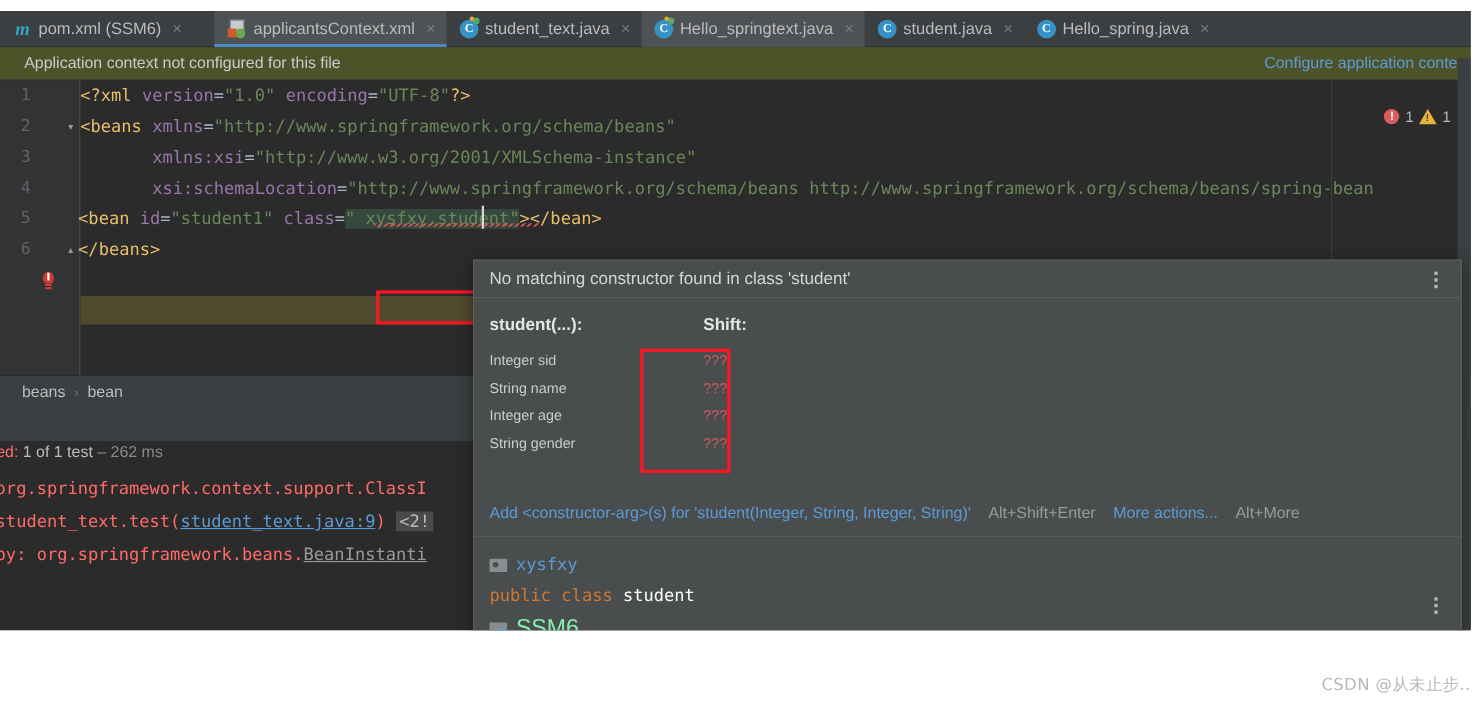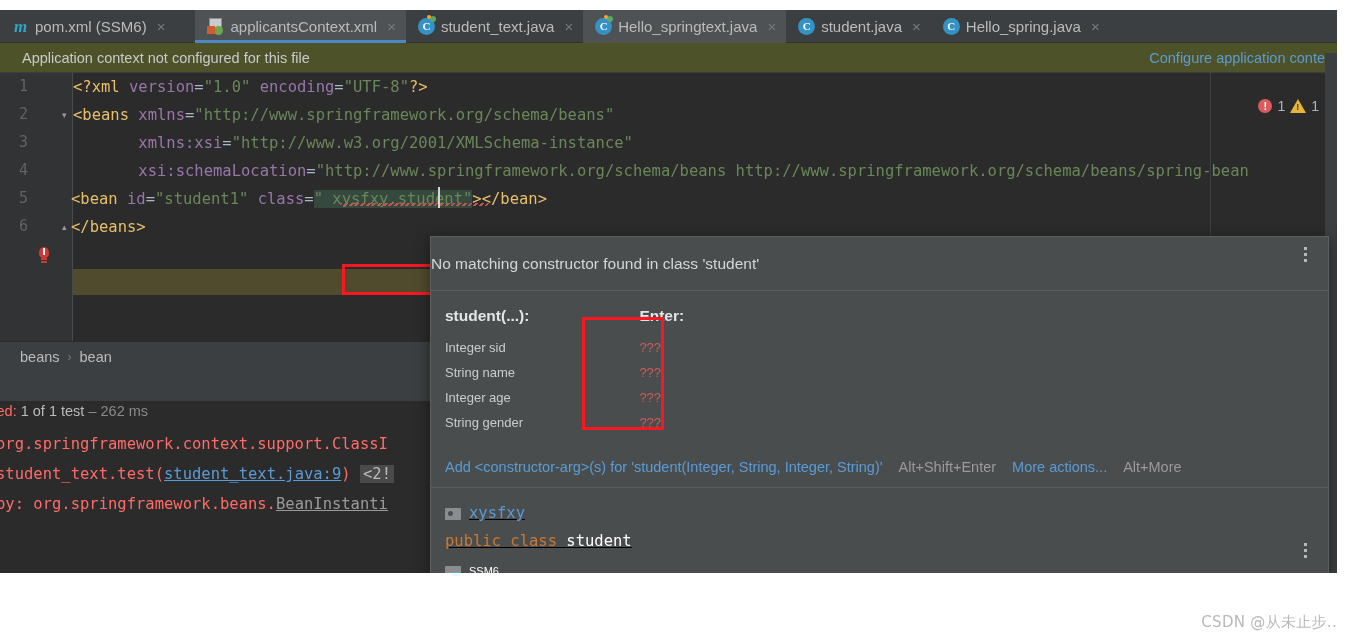--- a/index.html
+++ b/index.html
@@ -233,21 +233,22 @@
   .popup {
     position: absolute;
     left: 430px; top: 226px;
     width: 899px; height: 340px;
     background: #4a4d4e;
     border: 1px solid #5e6060;
     box-shadow: 0 3px 14px rgba(0,0,0,0.45);
     overflow: hidden;
   }
   .popup-title {
-    height: 54px; display: flex; align-items: center;
+    height: 34px; display: flex; align-items: center;
+    padding-left: 14px;
     color: #d4d6d7; font-size: 15.5px;
     border-bottom: 1px solid #5a5d5e;
   }
   .popup-menu {
     position: absolute; right: 16px; top: 10px;
     width: 14px; height: 20px;
   }
   .popup-menu span, .popup-menu2 span {
     display:block; width:3px; height:3px; background:#b6b8b9;
     margin: 0 auto 3px auto;
@@ -274,30 +275,29 @@
     height: 36px; display: flex; align-items: center; gap: 16px;
     padding-left: 14px;
     font-size: 14.5px;
   }
   .pa-link { color: #5b9bd5; }
   .pa-key  { color: #9a9a9a; }
   .popup-doc {
     position: absolute; left: 0; right: 0; top: 250px; bottom: 0;
     border-top: 1px solid #5a5d5e;
     padding: 10px 0 0 14px;
-    text-decoration: underline;
   }
   .doc-row {
     display: flex; align-items: center; gap: 8px; height: 30px;
   }
   .doc-pkg { color: #5b9bd5; font-size: 15.5px; font-family:"DejaVu Sans Mono", monospace; }
   .doc-sig { font-family: "DejaVu Sans Mono", monospace; font-size: 15.5px; margin-top: 4px; }
   .doc-sig .kw { color: #cc7832; }
   .doc-sig .nm { color: #ffffff; }
-  .doc-mod { color: #ffffff; font-size: 11px; }
+  .doc-mod { color: #86efac; font-size: 21px; }
   .ic-folder {
     position: relative; width: 16px; height: 14px; flex: 0 0 auto;
   }
   .ic-folder .body {
     position:absolute; left:0; top:2px; width:16px; height:12px;
     background:#8a8d8f; border-radius: 1px;
   }
   .ic-folder .dot {
     position:absolute; left:3px; top:5px; width:5px; height:5px;
     background:#4a4d4e; border-radius:50%;
@@ -457,21 +457,21 @@
       <div class="popup-menu">
         <span></span>
           <span></span>
           <span></span>
       </div>
 
       <table class="ptable">
         <tbody>
             <tr>
           <th>student(...):</th>
-          <th class="c2">Enter:</th>
+          <th class="c2">Shift:</th>
         </tr>
         <tr>
           <td>Integer sid</td>
           <td class="c2 q">???</td>
         </tr>
         <tr>
           <td>String name</td>
           <td class="c2 q">???</td>
         </tr>
         <tr>

